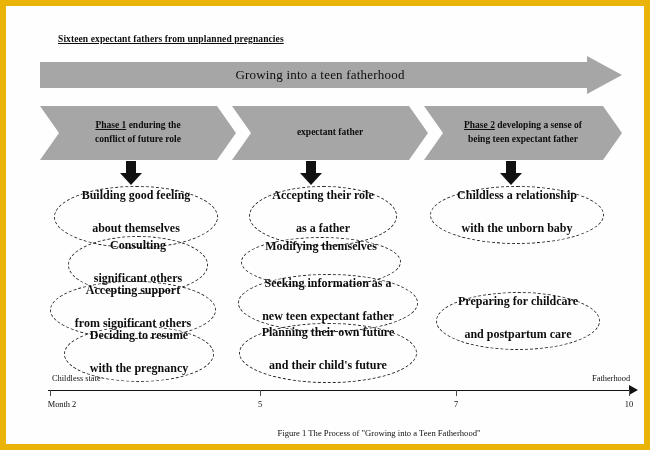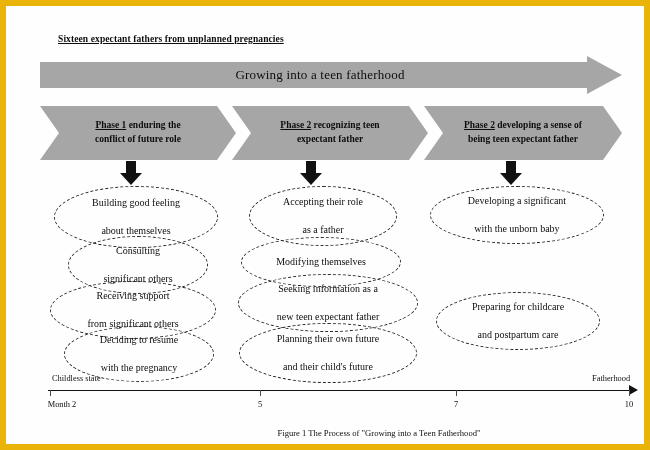--- a/index.html
+++ b/index.html
@@ -71,23 +71,23 @@
     position:absolute;left:0;top:12px;width:0;height:0;
     border-left:11px solid transparent;border-right:11px solid transparent;
     border-top:12px solid #111;
   }
 
   
   .ell{
     position:absolute;
     border:1.4px dashed #2a2a2a;
     border-radius:50%;
-    display:flex;align-items:center;justify-content:center;
+    display:flex;align-items:flex-start;justify-content:center;
     text-align:center;
-    font-size:10px;font-weight:normal;line-height:1.38;
+    font-size:12px;font-weight:bold;line-height:1.38;
     box-sizing:border-box;
     background:transparent;
   }
   .ell span{display:block;padding:0 10px;}
 
   
   .axis{
     position:absolute;left:42px;top:384px;width:583px;height:1px;background:#111;
   }
   .axis-head{
@@ -117,22 +117,20 @@
   <div class="chev c1"></div>
   <div class="chev c2"></div>
   <div class="chev c3"></div>
 
   <div class="chev-txt c1">
     <div><span class="ph-num">Phase 1</span>
       <span>enduring the</span></div>
     <div>conflict of future role</div>
   </div>
   <div class="chev-txt c2">
-    <div><span class="ph-num">Phase 2</span>
-      <span>recognizing  teen</span></div>
     <div>expectant  father</div>
   </div>
   <div class="chev-txt c3">
     <div><span class="ph-num">Phase 2</span>
       <span>developing a sense of</span></div>
     <div>being teen expectant father</div>
   </div>
 
   <div class="downarrow d1">
       <div class="stem"></div>
@@ -147,21 +145,21 @@
       <div class="head"></div>
     </div>
 
   <div class="ell" style="left:48px;top:180px;width:164px;height:62px;">
       <span><span>Building good feeling</span><br><span>about themselves</span></span>
     </div>
   <div class="ell" style="left:62px;top:230px;width:140px;height:58px;">
       <span><span>Consulting</span><br><span>significant others</span></span>
     </div>
   <div class="ell" style="left:44px;top:275px;width:166px;height:58px;">
-      <span><span>Receiving support</span><br><span>from significant others</span></span>
+      <span><span>Accepting support</span><br><span>from significant others</span></span>
     </div>
   <div class="ell" style="left:243px;top:180px;width:148px;height:60px;">
       <span><span>Accepting their role</span><br><span>as a father</span></span>
     </div>
 
   <div class="ell" style="left:58px;top:320px;width:150px;height:56px;">
       <span><span>Deciding to resume</span><br><span>with the pregnancy</span></span>
     </div>
   <div class="ell" style="left:235px;top:231px;width:160px;height:50px;">
       <span>
@@ -169,21 +167,21 @@
       </span>
     </div>
   <div class="ell" style="left:232px;top:268px;width:180px;height:58px;">
       <span><span>Seeking information as a</span><br><span>new teen expectant father</span></span>
     </div>
   <div class="ell" style="left:233px;top:317px;width:178px;height:60px;">
       <span><span>Planning their own future</span><br><span>and their child's future</span></span>
     </div>
 
   <div class="ell" style="left:424px;top:180px;width:174px;height:58px;">
-      <span><span>Developing a significant</span><br><span>with the unborn baby</span></span>
+      <span><span>Childless a relationship</span><br><span>with the unborn baby</span></span>
     </div>
   <div class="ell" style="left:430px;top:286px;width:164px;height:58px;">
       <span><span>Preparing for childcare</span><br><span>and postpartum care</span></span>
     </div>
 
   <div class="axis"></div>
   <div class="axis-head"></div>
 
   <div class="axis-end" style="left:38px;">Childless state</div>
   <div class="axis-end" style="left:578px;">Fatherhood</div>

